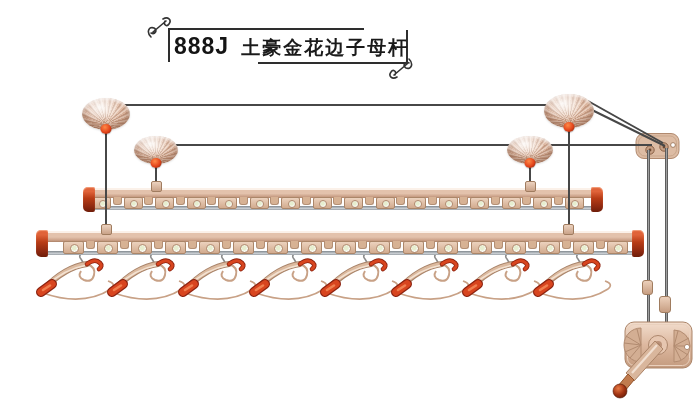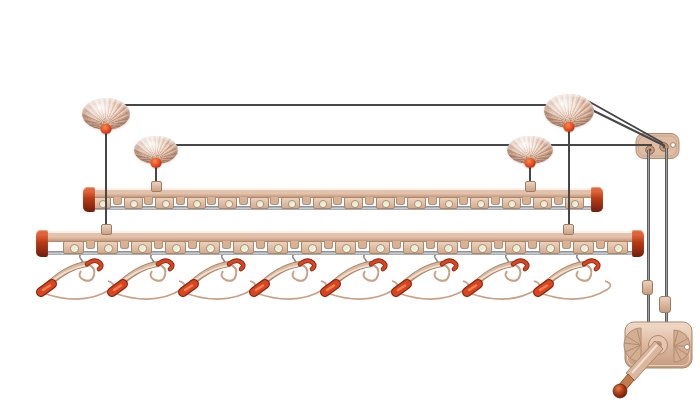--- a/index.html
+++ b/index.html
@@ -62,20 +62,36 @@
   .tensioner{position:absolute;z-index:6;box-sizing:border-box;border:1px solid #a07c5f;border-radius:3px;
     background:linear-gradient(180deg,#ecd0bb,#c79e82);}
   #bracket-svg{z-index:3;overflow:visible;}
   #winder-svg{z-index:8;overflow:visible;}
 </style>
 </head>
 <body>
 
 <div class="stage" id="stage">
 
+  <div class="title">
+    <div class="t-line t-top"></div>
+    <div class="t-line t-left"></div>
+    <div class="t-line t-bottom"></div>
+    <div class="t-line t-right"></div>
+    <svg class="curl curl-tl" viewBox="0 0 26 24">
+      <path d="M5 21 C0 16 3 10 8 12 C12 14 9 19 5 17 M7 16 L20 5 M17 3 C22 0 26 4 23 8 C21 11 17 9 19 5" fill="none" stroke="#333" stroke-width="1.6" stroke-linecap="round"></path>
+    </svg>
+    <svg class="curl curl-br" viewBox="0 0 26 24">
+      <path d="M5 21 C0 16 3 10 8 12 C12 14 9 19 5 17 M7 16 L20 5 M17 3 C22 0 26 4 23 8 C21 11 17 9 19 5" fill="none" stroke="#333" stroke-width="1.6" stroke-linecap="round"></path>
+    </svg>
+    <div class="t-text">
+      <span class="model">888J</span>
+      <span class="pname">土豪金花边子母杆</span>
+    </div>
+  </div>
 
   <svg id="diag-svg" class="abs" width="700" height="405">
       <line x1="588" y1="101" x2="663" y2="143" stroke="#474747" stroke-width="2"></line>
       <line x1="590" y1="109" x2="665" y2="146" stroke="#474747" stroke-width="2"></line>
     </svg>
 
   <svg id="bracket-svg" class="abs" width="46" height="30" viewBox="0 0 46 30" style="left: 635px; top: 131px;">
     <rect x="1" y="2.5" width="43" height="25" rx="8" fill="#ddbca4" stroke="#b18a6f"></rect>
     <rect x="3.5" y="5" width="38" height="20" rx="6.5" fill="none" stroke="#c9a78c"></rect>
     <g>

